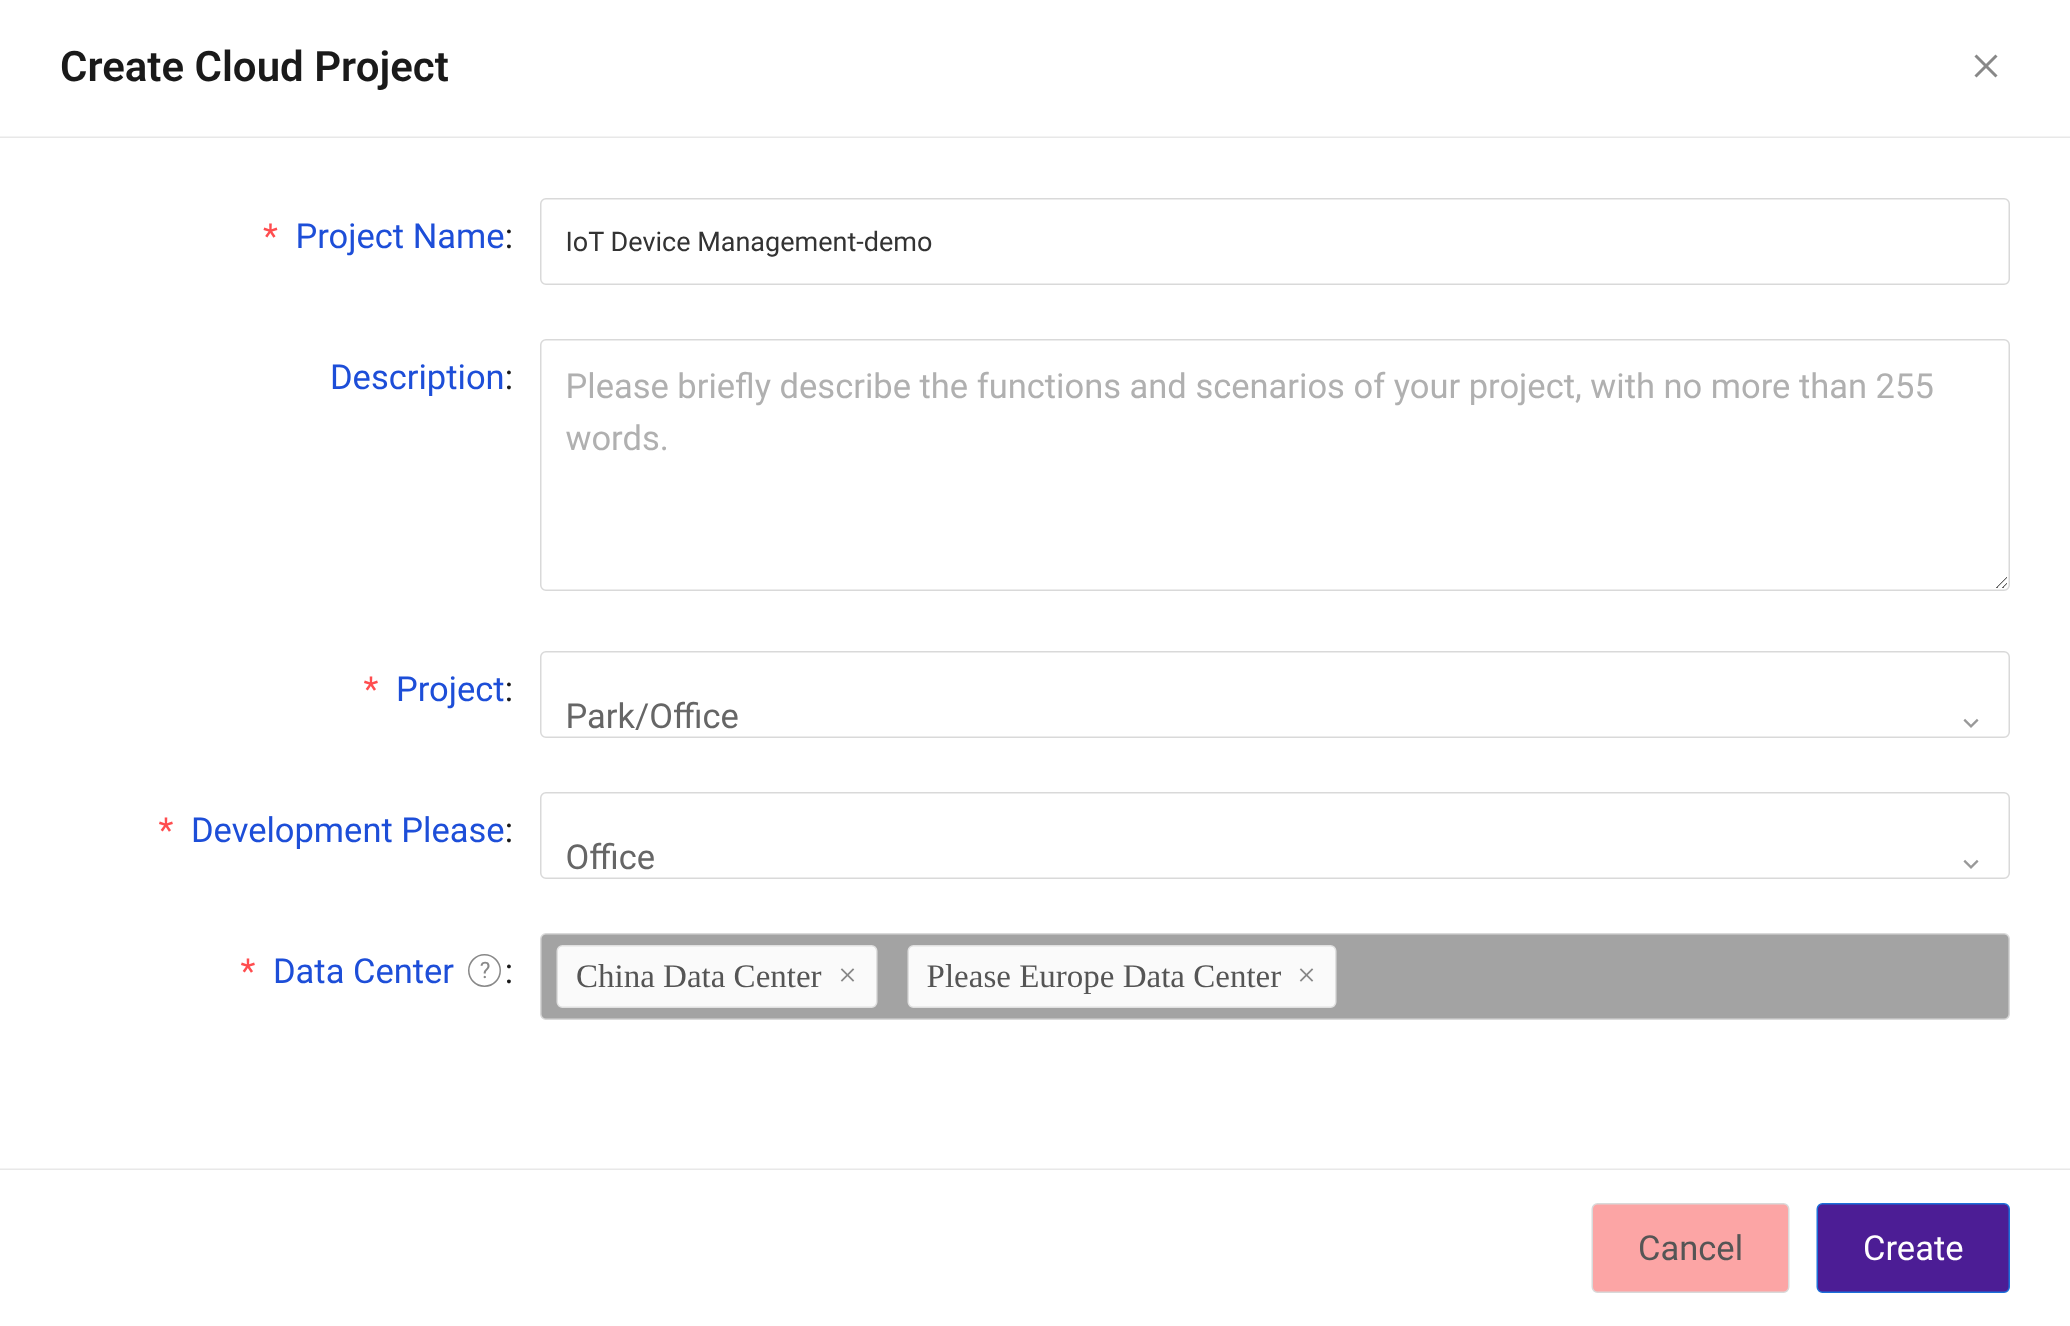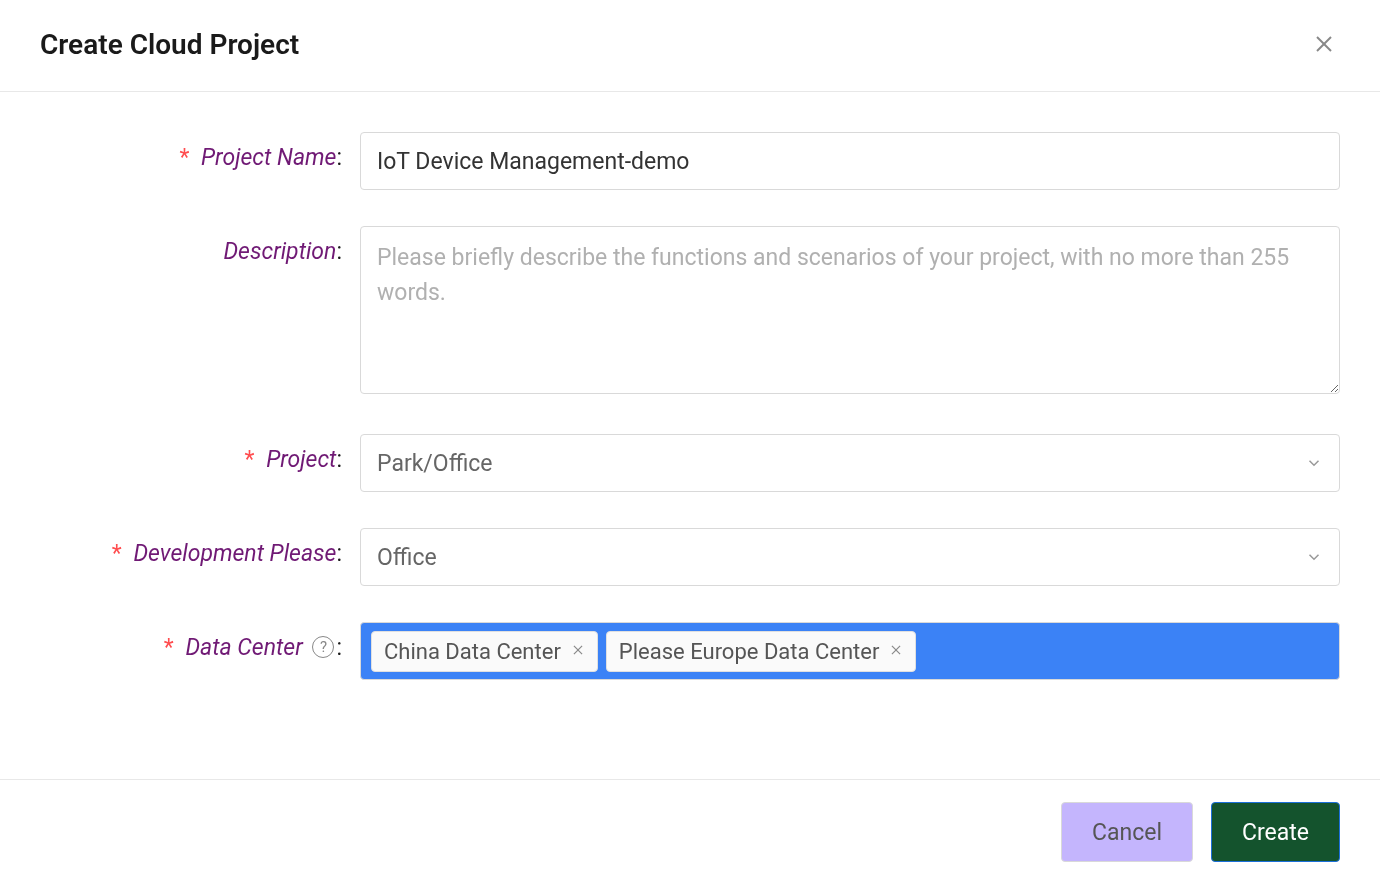--- a/index.html
+++ b/index.html
@@ -60,33 +60,32 @@
       color: #1a1a1a;
       padding-top: 12px;
       padding-right: 18px;
       flex-shrink: 0;
     }
     .required-mark {
       color: #ff4d4f;
       margin-right: 6px;
     }
     .label-text {
-      color: #701a75;
-      font-style: italic;
+      color: #1d4ed8;
     }
     .form-control-wrapper {
       flex: 1;
     }
     .text-input {
       width: 100%;
       height: 58px;
       border: 1px solid #d9d9d9;
       border-radius: 4px;
       padding: 0 16px;
-      font-size: 23px;
+      font-size: 18px;
       color: #333;
       outline: none;
       font-family: inherit;
     }
     .textarea-input {
       width: 100%;
       height: 168px;
       border: 1px solid #d9d9d9;
       border-radius: 4px;
       padding: 14px 16px;
@@ -102,21 +101,21 @@
     }
     .select-box {
       width: 100%;
       height: 58px;
       border: 1px solid #d9d9d9;
       border-radius: 4px;
       padding: 0 16px;
       font-size: 23px;
       color: #666;
       display: flex;
-      align-items: center;
+      align-items: flex-end;
       justify-content: space-between;
       cursor: pointer;
       background: #fff;
     }
     .select-value {
       color: #666;
     }
     .chevron-icon {
       color: #999;
       display: flex;
@@ -128,23 +127,24 @@
     }
     .multi-select-box {
       width: 100%;
       min-height: 58px;
       border: 1px solid #d9d9d9;
       border-radius: 4px;
       padding: 6px 10px;
       display: flex;
       align-items: center;
       flex-wrap: wrap;
-      gap: 8px;
-      cursor: pointer;
-      background: #3b82f6;
+      gap: 20px;
+      cursor: pointer;
+      background: #a3a3a3;
+      font-family: Liberation Serif, serif;
     }
     .tag {
       display: inline-flex;
       align-items: center;
       background: #fafafa;
       border: 1px solid #e0e0e0;
       border-radius: 4px;
       padding: 7px 12px;
       font-size: 22px;
       color: #555;
@@ -198,26 +198,26 @@
       padding: 0 30px;
       font-size: 23px;
       border-radius: 4px;
       cursor: pointer;
       font-family: inherit;
       display: inline-flex;
       align-items: center;
       justify-content: center;
     }
     .btn-default {
-      background: #c4b5fd;
+      background: #fca5a5;
       border: 1px solid #d9d9d9;
       color: #555;
     }
     .btn-primary {
-      background: #14532d;
+      background: #4c1d95;
       border: 1px solid #1c6fd9;
       color: #fff;
     }
   </style>
 </head>
 <body>
 
 <div class="modal-header">
   <h1 class="modal-title">Create Cloud Project</h1>
   <button class="close-btn">

